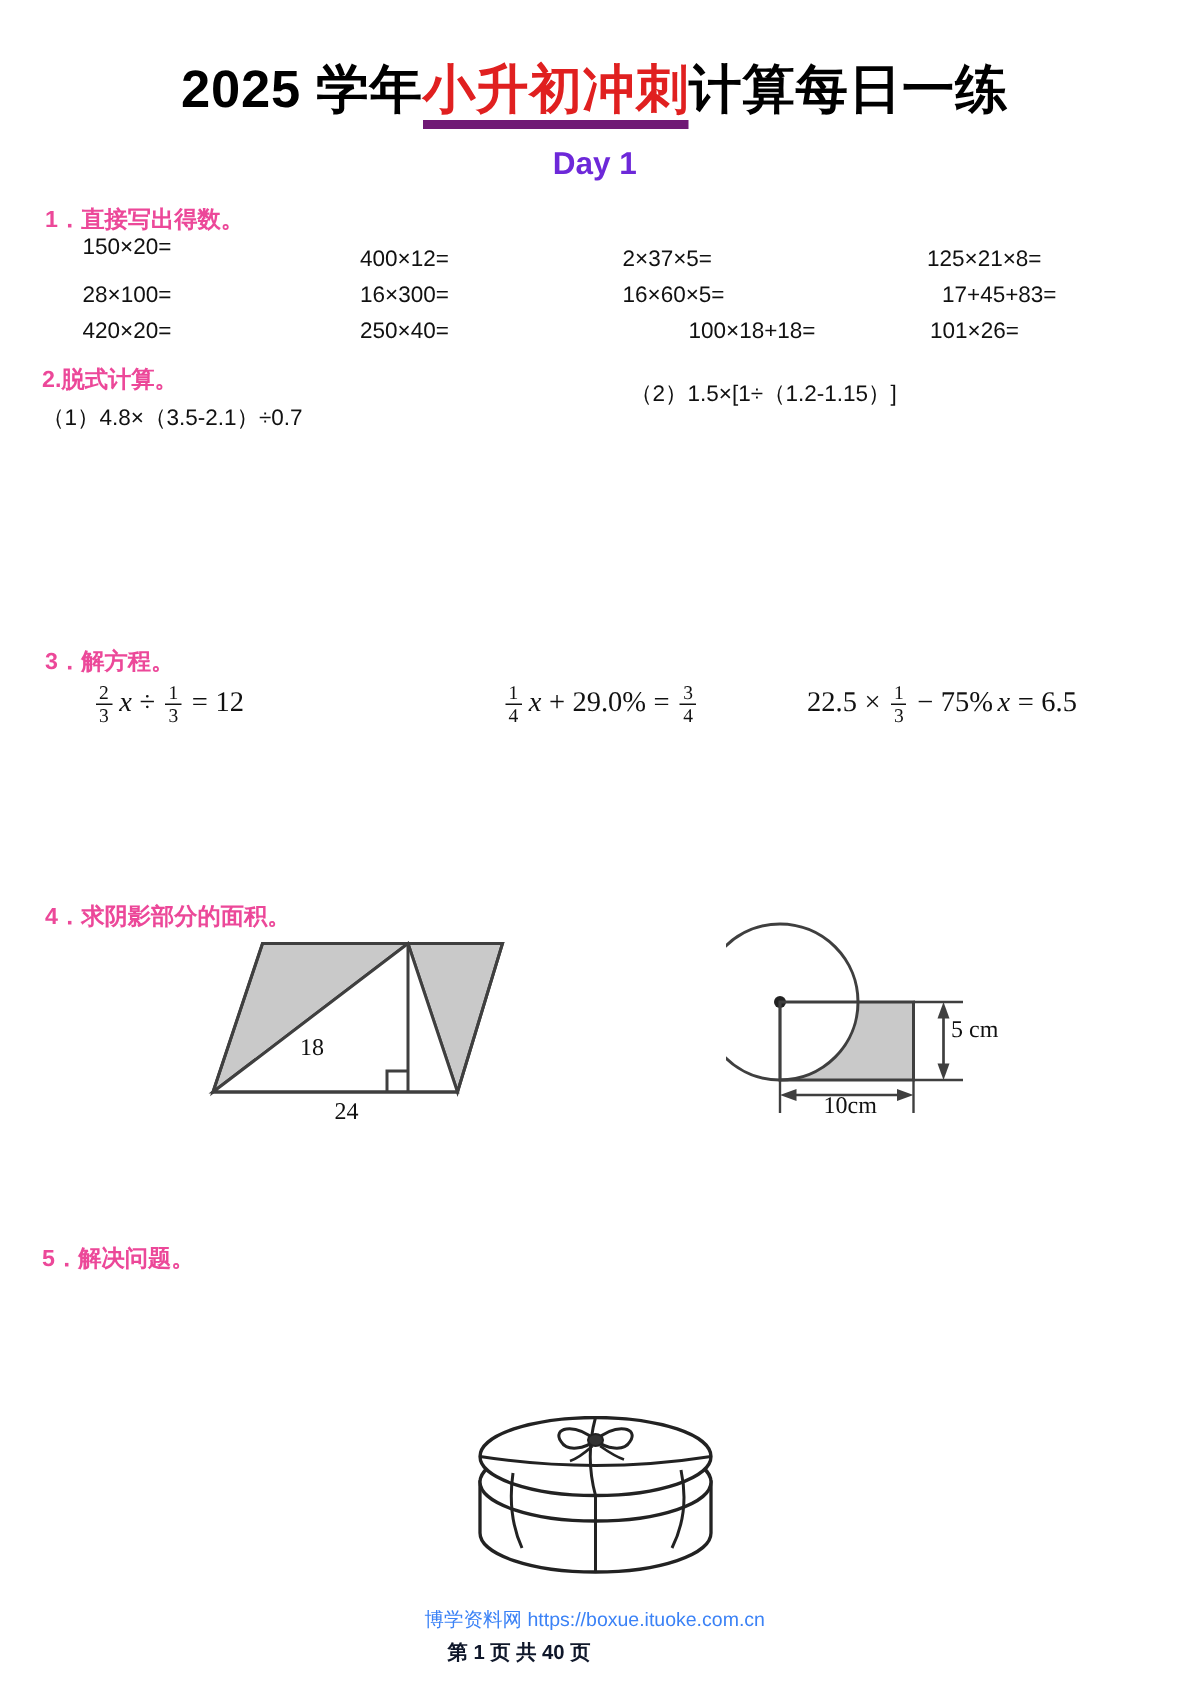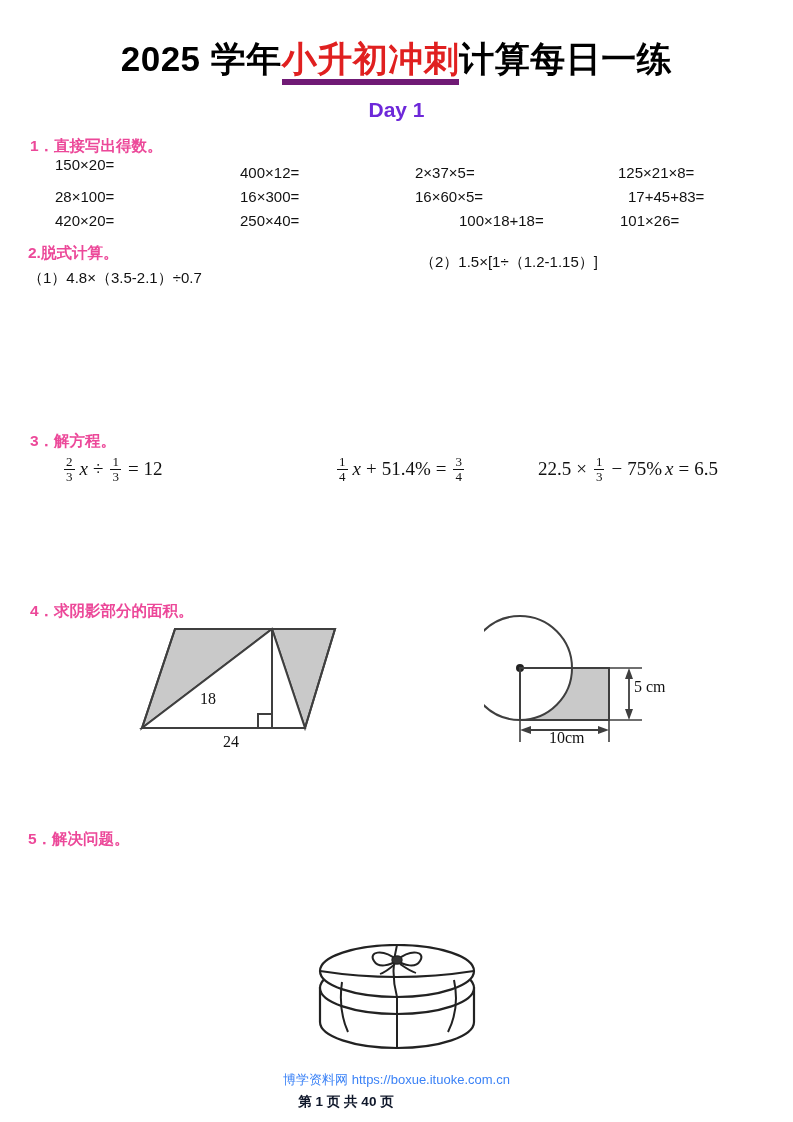--- a/index.html
+++ b/index.html
@@ -195,21 +195,21 @@
     <span>12</span>
   </div>
 
   <div class="eq" style="left:335px; top:455px;">
     <span class="frac">
       <span class="num">1</span>
       <span class="den">4</span>
     </span>
     <span class="ital">x</span>
     <span class="opx">+</span>
-    <span>51.4%</span>
+    <span>29.0%</span>
     <span class="opx">=</span>
     <span class="frac">
       <span class="num">3</span>
       <span class="den">4</span>
     </span>
   </div>
 
   <div class="eq" style="left:538px; top:455px;">
     <span>22.5</span>
     <span class="opx">×</span>

